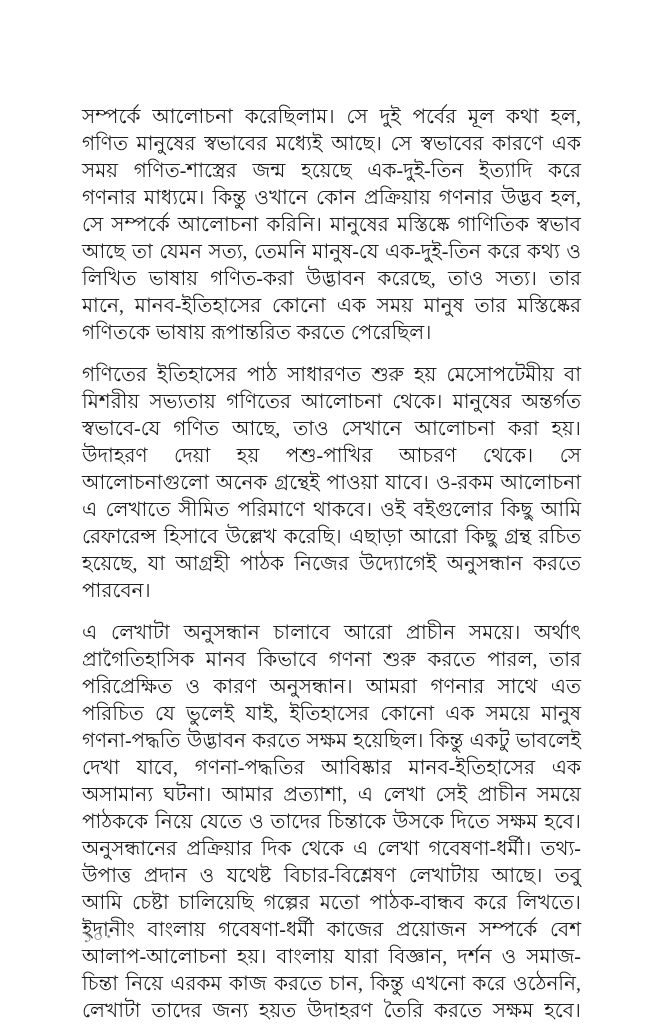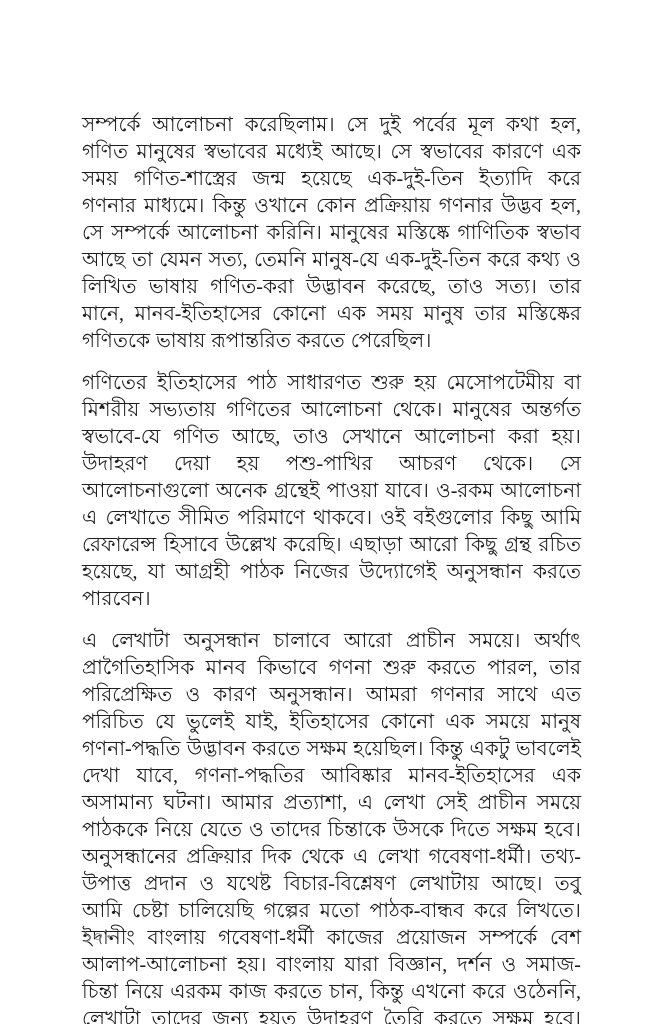--- a/index.html
+++ b/index.html
@@ -20,21 +20,21 @@
     left: 82px;
     top: 103px;
     width: 499px;
     color: #1d1d1d;
     font-size: 20px;
     line-height: 27px;
     text-align: justify;
     text-justify: inter-word;
   }
   .para {
-    margin: 8px 0 15px 0;
+    margin: 0 0 15px 0;
     word-spacing: 1px;
     font-family: Liberation Serif, serif;
   }
   .para.justify-last {
     text-align-last: justify;
   }
   .page-footer {
     position: absolute;
     left: 82px;
     top: 926px;

